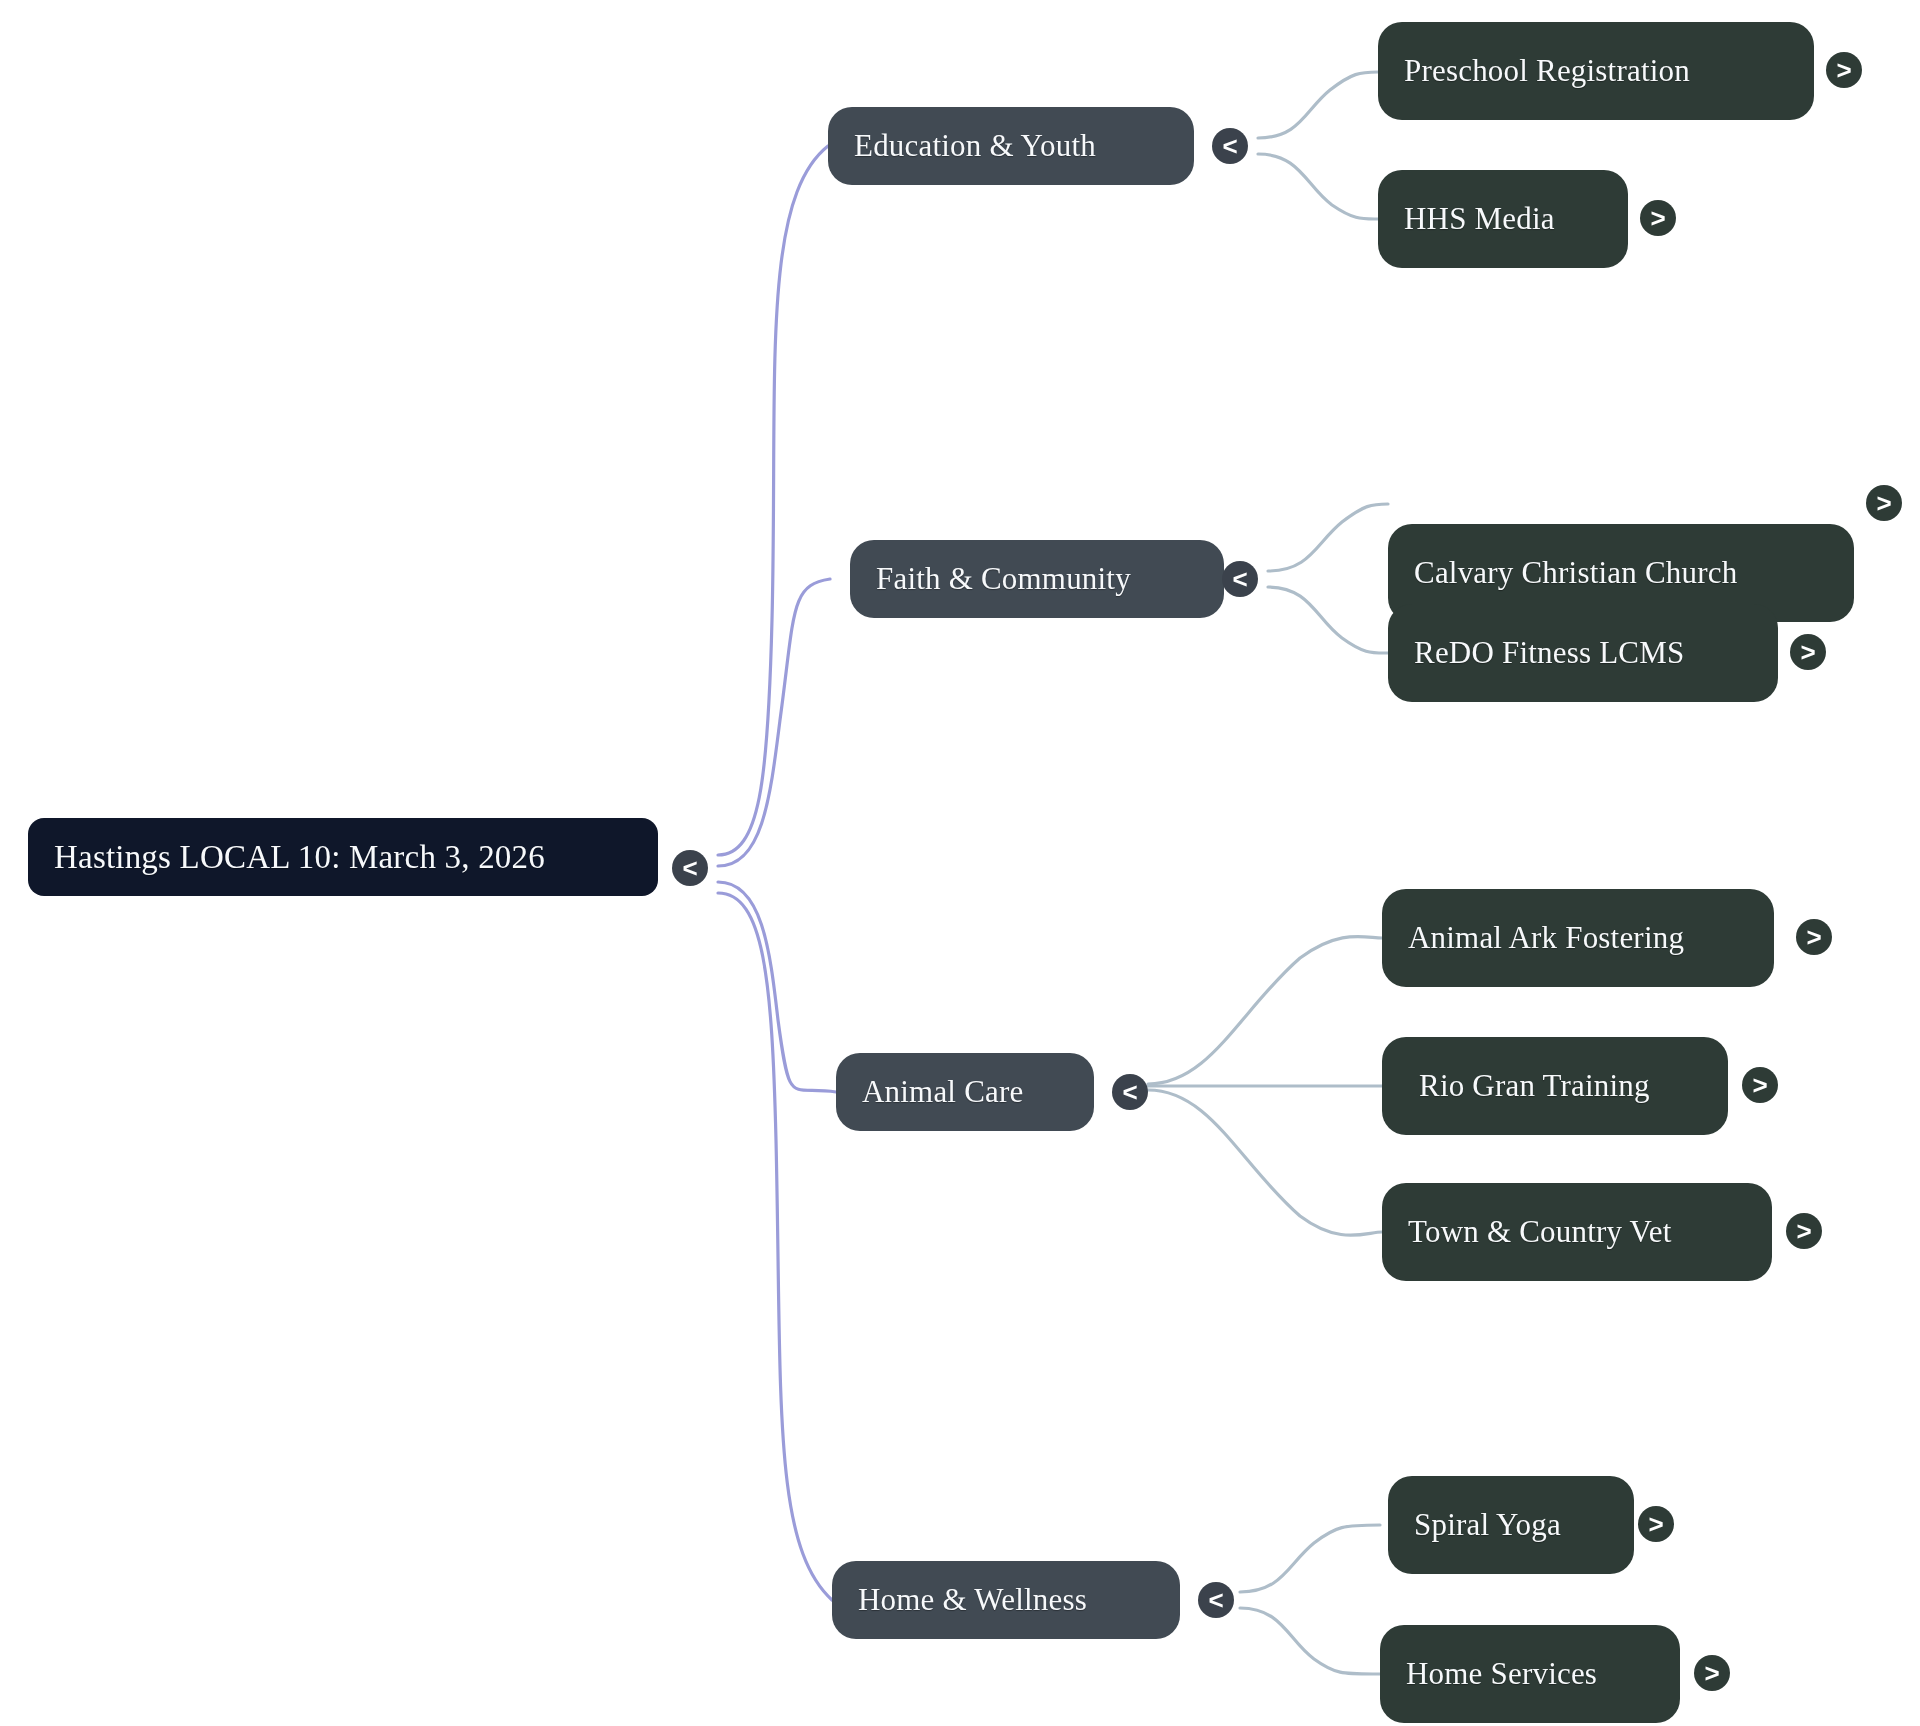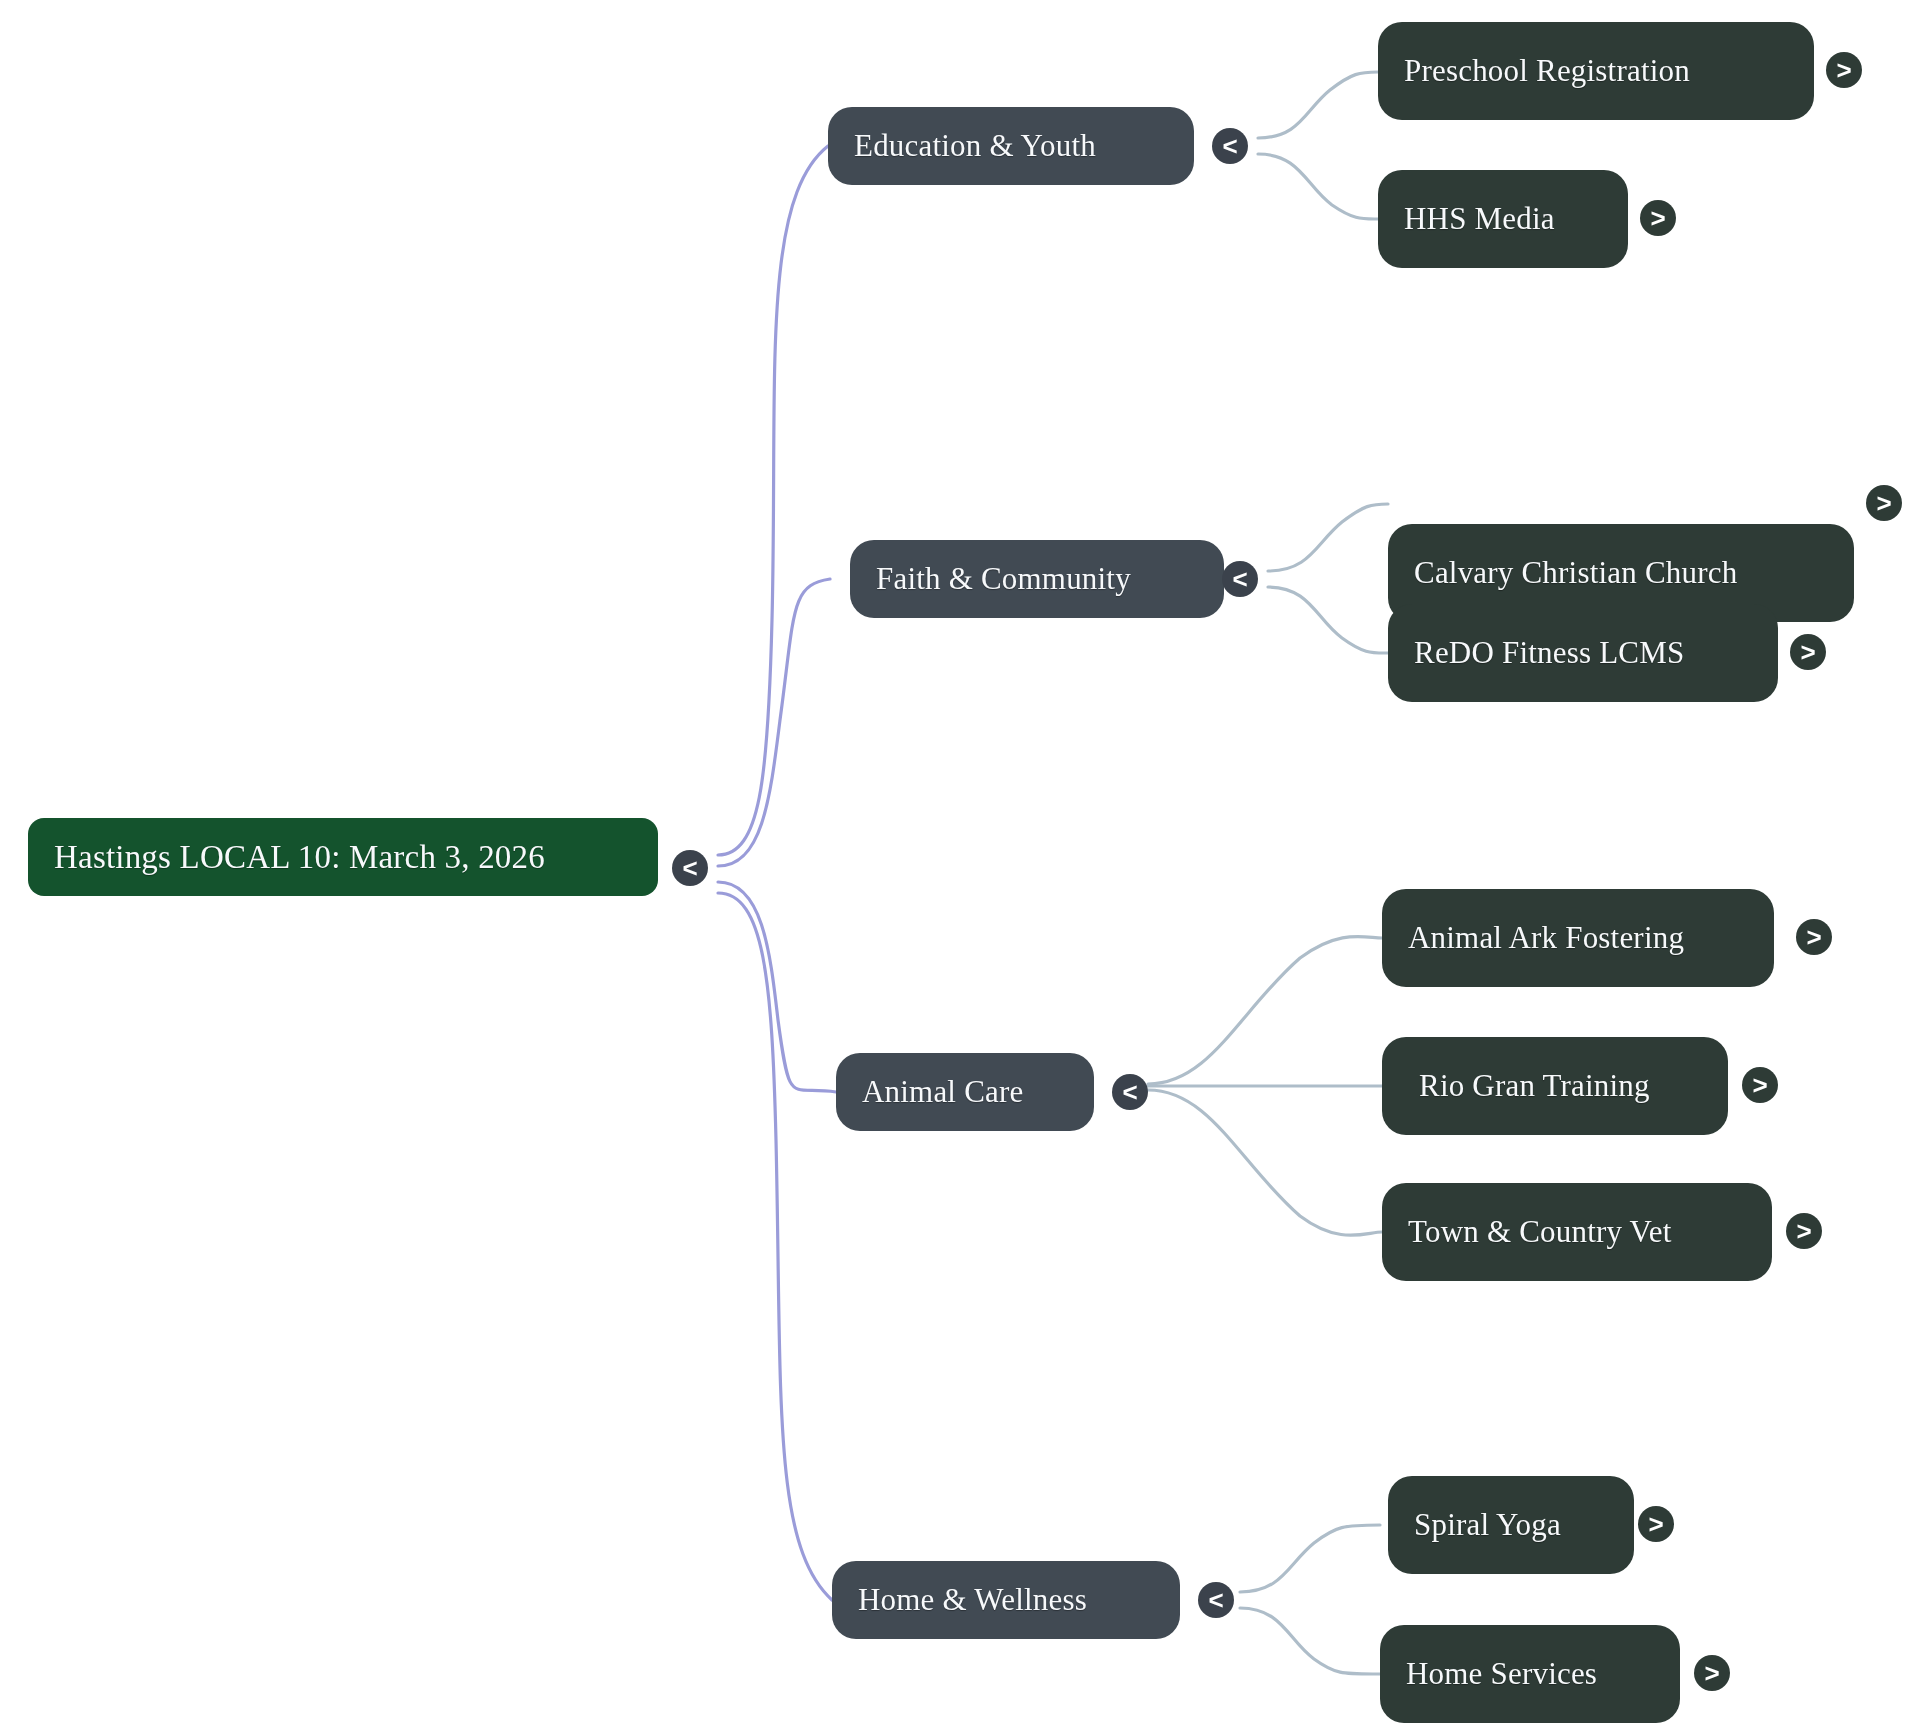--- a/index.html
+++ b/index.html
@@ -19,21 +19,21 @@
     box-sizing:border-box;
     border-radius:24px;
     color:#f7f9fb;
     white-space:nowrap;
     letter-spacing:.2px;
     text-shadow:0 1px 1px rgba(0,0,0,.35);
   }
   .node .label{display:block;width:100%;}
 
   .node-root{
-    background:#14532d;
+    background:#0f172a;
     border-radius:16px;
     padding:0 26px;
     font-size:33px;
   }
   .node-branch{
     background:#414a53;
     padding:0 26px;
     font-size:31px;
   }
   .node-leaf{

